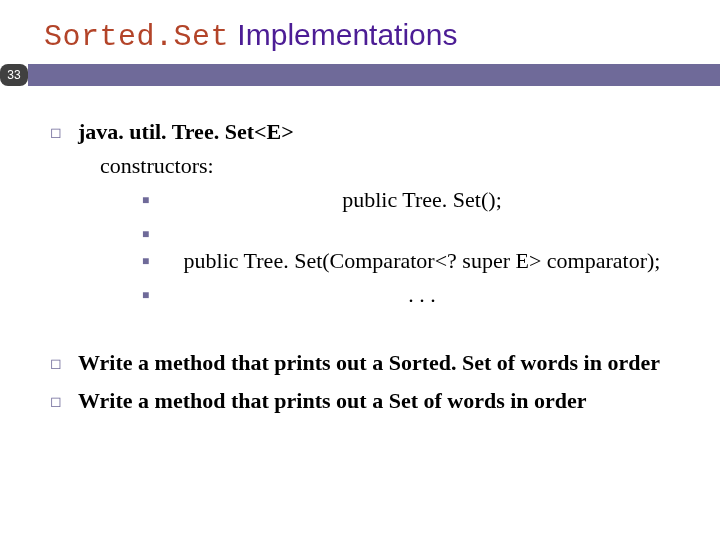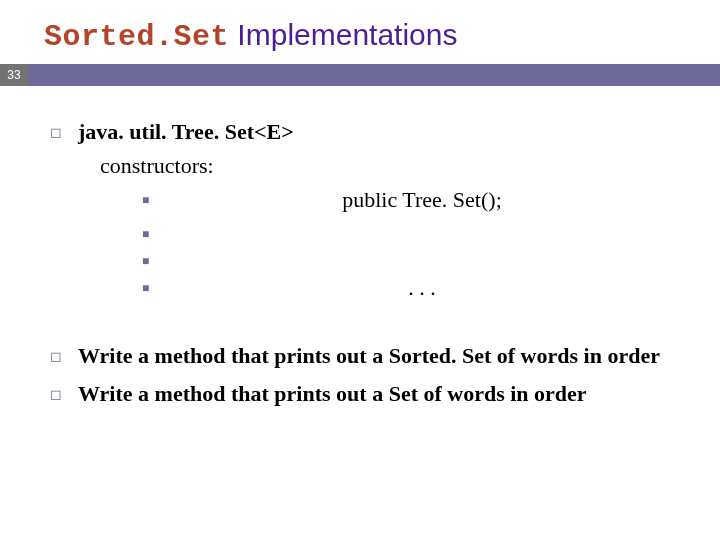--- a/index.html
+++ b/index.html
@@ -1,22 +1,22 @@
 <!DOCTYPE html>
 <html><head>
 <meta charset="utf-8">
 <style>
   * { margin: 0; padding: 0; box-sizing: border-box; }
   html, body { width: 720px; height: 540px; background: #fff; font-family: "Times New Roman", Times, serif; color: #000; }
   .slide { width: 720px; height: 540px; position: relative; }
   .title-row { padding: 18px 0 10px 44px; }
-  .title-code { font-family: "Courier New", Courier, monospace; font-weight: bold; font-size: 30px; color: #b34429; letter-spacing: 0.5px; }
+  .title-code { font-family: "Courier New", Courier, monospace; font-weight: normal; font-size: 30px; color: #b34429; letter-spacing: 0.5px; }
   .title-rest { font-family: Arial, Helvetica, sans-serif; font-weight: normal; font-size: 30px; color: #4c1d95; }
   .num-bar { display: flex; align-items: stretch; height: 22px; }
-  .page-num { width: 28px; background: #737373; color: #fff; font-family: Arial, sans-serif; font-size: 12px; display: flex; align-items: center; justify-content: center; }
+  .page-num { width: 28px; background: #404040; color: #fff; font-family: Arial, sans-serif; font-size: 12px; display: flex; align-items: center; justify-content: center; border-radius: 8px; }
   .bar-rest { flex: 1; background: #6f6a99; }
   .body { padding: 24px 40px 0 50px; font-size: 22px; line-height: 1.45; }
   .lvl1 { display: flex; margin: 6px 0 2px 0; }
   .lvl1 .bullet { width: 28px; flex: 0 0 28px; font-size: 14px; color: #6f6a99; padding-top: 7px; }
   .lvl1 .txt { flex: 1; font-weight: bold; }
   .indent2 { padding-left: 50px; }
   .lvl3 { display: flex; padding-left: 92px; margin: 2px 0; }
   .lvl3 .sq { width: 22px; flex: 0 0 22px; font-size: 12px; color: #6f6a99; padding-top: 8px; }
   .lvl3 .txt { flex: 1; text-align: center; }
   .gap { height: 28px; }
@@ -44,20 +44,21 @@
 
     <div class="lvl3">
       <div class="sq">■</div>
       <div class="txt">public Tree. Set();</div>
     </div>
     <div class="lvl3">
       <div class="sq">■</div>
     </div>
     <div class="lvl3">
       <div class="sq">■</div>
+      <div class="txt">public Tree. Set(Comparator&lt;? super E&gt; comparator);</div>
     </div>
     <div class="lvl3">
       <div class="sq">■</div>
       <div class="txt">. . .</div>
     </div>
 
     <div class="gap"></div>
 
     <div class="lvl1">
       <div class="bullet">◻</div>

